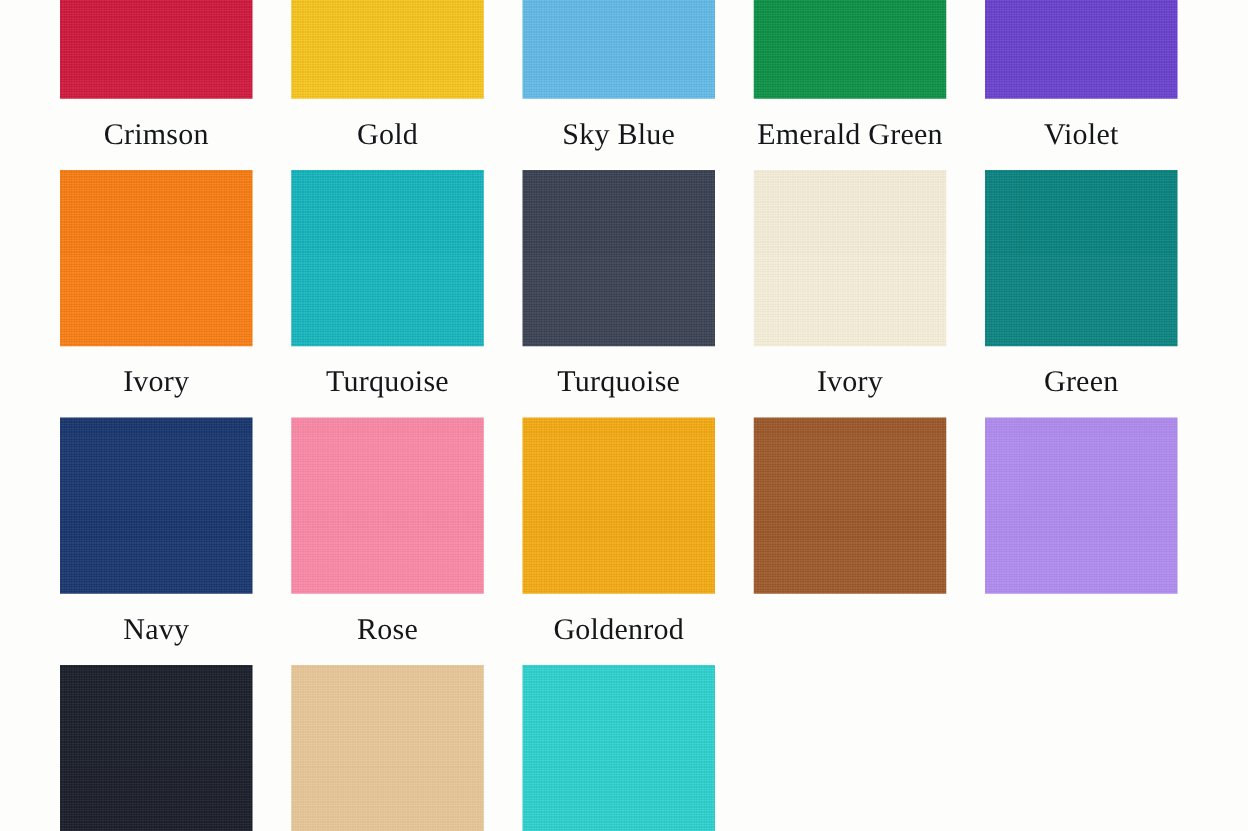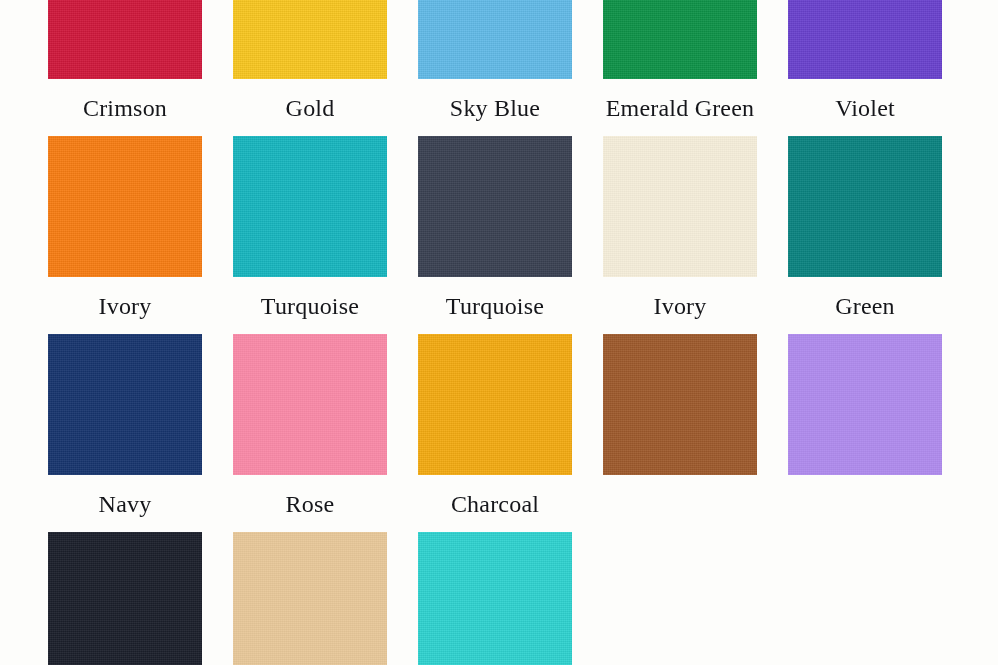--- a/index.html
+++ b/index.html
@@ -136,21 +136,21 @@
       <div class="cell">
         <div class="swatch" style="background-color: rgb(23, 53, 110);"></div>
         <div class="label">Navy</div>
       </div>
       <div class="cell">
         <div class="swatch light" style="background-color: rgb(249, 138, 168);"></div>
         <div class="label">Rose</div>
       </div>
       <div class="cell">
         <div class="swatch" style="background-color: rgb(244, 171, 18);"></div>
-        <div class="label">Charcoal</div>
+        <div class="label">Goldenrod</div>
       </div>
       <div class="cell">
         <div class="swatch" style="background-color: rgb(158, 90, 44);"></div>
       </div>
       <div class="cell">
         <div class="swatch light" style="background-color: rgb(176, 140, 238);"></div>
       </div>
       <div class="cell">
         <div class="swatch" style="background-color: rgb(27, 31, 43);"></div>
       </div>

